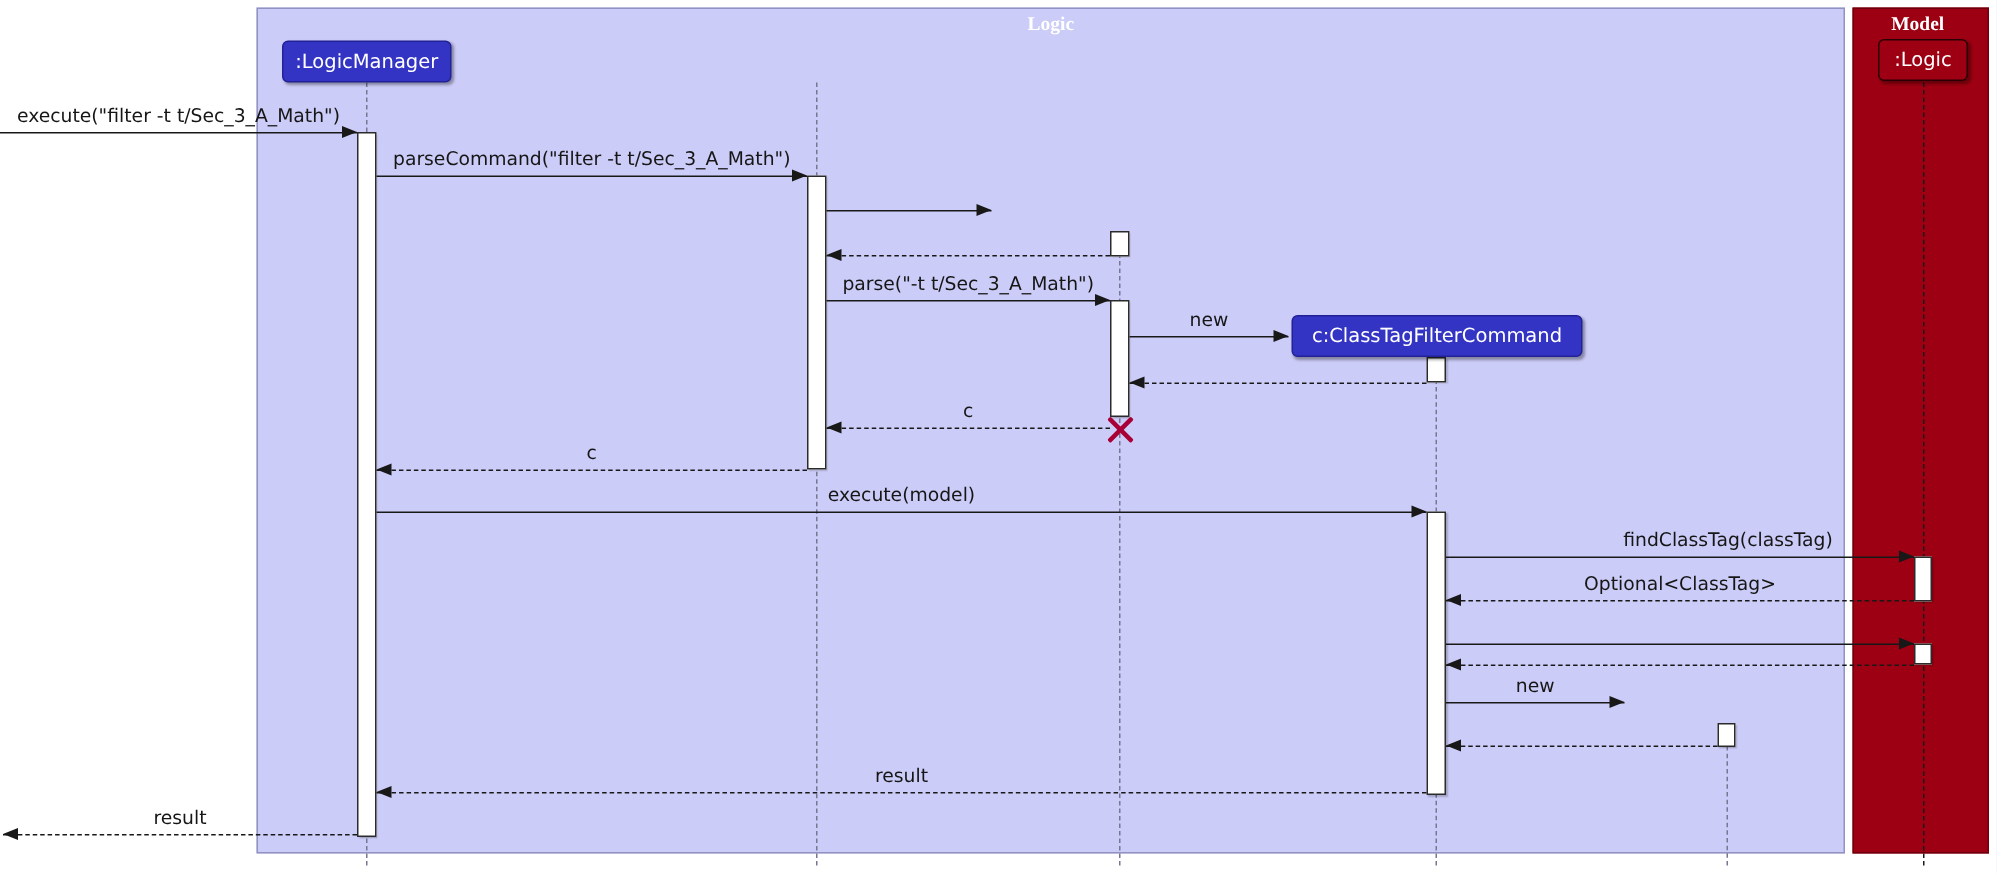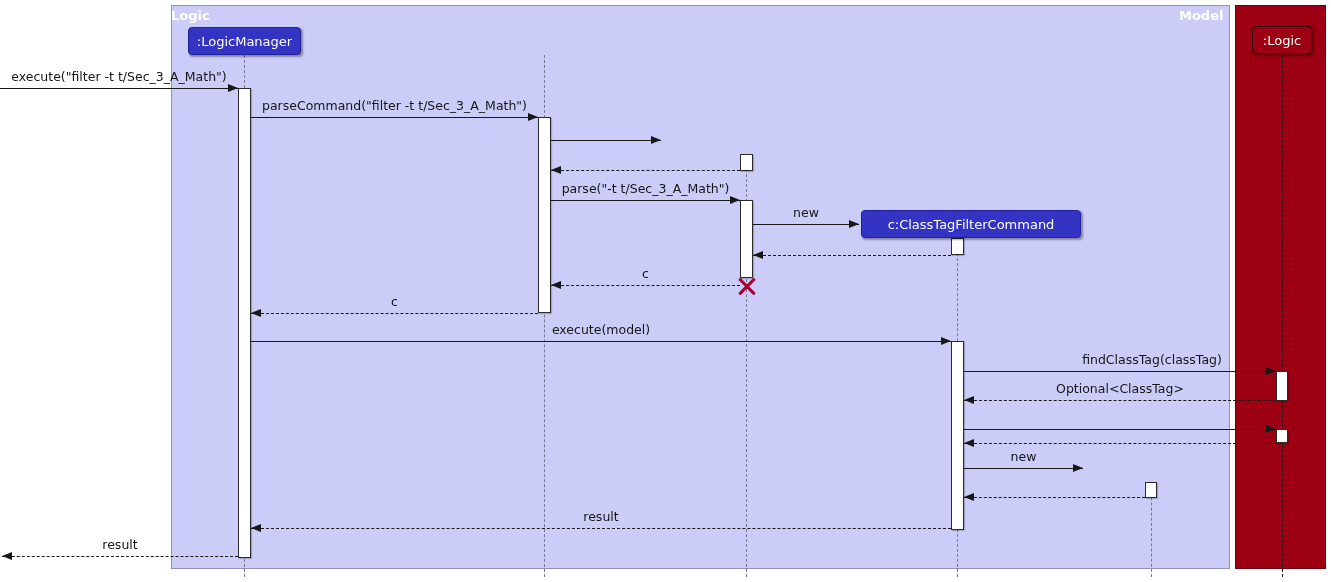--- a/index.html
+++ b/index.html
@@ -2,22 +2,23 @@
 <html><head>
 <meta charset="utf-8">
 <style>
   html,body{margin:0;padding:0;background:#ffffff;}
   .canvas{
     position:relative;width:1331px;height:582px;overflow:hidden;background:#ffffff;
     font-family:"DejaVu Sans","Liberation Sans",sans-serif;
   }
   .frame{position:absolute;box-sizing:border-box;}
   .frame-title{
-    position:absolute;font-weight:bold;font-size:13px;
+    position:absolute;text-align:center;font-weight:bold;font-size:13px;
     pointer-events:none;
+    font-family:Liberation Serif, serif;
   }
   .lifeline{position:absolute;width:0;}
   .activation{
     position:absolute;background:#ffffff;border:1px solid #2b2b2b;box-sizing:border-box;
     box-shadow:1px 1px 1px rgba(0,0,0,0.2);
   }
   .participant{
     position:absolute;display:flex;align-items:center;justify-content:center;
     font-size:13px;border-radius:4px;box-sizing:border-box;
     box-shadow:1.5px 1.5px 2px rgba(0,0,0,0.35);white-space:nowrap;
@@ -35,21 +36,21 @@
   .destroy-x span:first-child{transform:rotate(45deg);}
   .destroy-x span:last-child{transform:rotate(-45deg);}
 </style>
 </head>
 <body>
 
 <div class="canvas" id="canvas">
     <div class="frame" style="left: 171px; top: 5px; width: 1059px; height: 564px; background: rgb(204, 204, 248); border: 1px solid rgb(146, 146, 194);"></div>
     <div class="frame-title" style="left: 171px; top: 8px; width: 1059px; color: rgb(255, 255, 255);">Logic</div>
     <div class="frame" style="left: 1235px; top: 5px; width: 91px; height: 564px; background: rgb(157, 0, 18); border: 1px solid rgb(110, 0, 13);"></div>
-    <div class="frame-title" style="left: 1179px; top: 8px; width: 91px; color: rgb(255, 255, 255);">Model</div>
+    <div class="frame-title" style="left: 1233px; top: 8px; width: 91px; color: rgb(255, 255, 255);">Model</div>
     <div class="lifeline" style="left: 244px; top: 55px; height: 522px; border-left: 1px dashed rgb(119, 119, 146);"></div>
     <div class="lifeline" style="left: 544px; top: 55px; height: 522px; border-left: 1px dashed rgb(119, 119, 146);"></div>
     <div class="lifeline" style="left: 746px; top: 154px; height: 423px; border-left: 1px dashed rgb(119, 119, 146);"></div>
     <div class="lifeline" style="left: 957px; top: 238px; height: 339px; border-left: 1px dashed rgb(119, 119, 146);"></div>
     <div class="lifeline" style="left: 1151px; top: 482px; height: 95px; border-left: 1px dashed rgb(119, 119, 146);"></div>
     <div class="lifeline" style="left: 1282px; top: 55px; height: 522px; border-left: 1px dashed rgb(26, 26, 26);"></div>
     <div class="activation" style="left: 238px; top: 88px; width: 13px; height: 470px; background: rgb(255, 255, 255);"></div>
     <div class="activation" style="left: 538px; top: 117px; width: 13px; height: 196px; background: rgb(255, 255, 255);"></div>
     <div class="activation" style="left: 740px; top: 154px; width: 13px; height: 17px; background: rgb(255, 255, 255);"></div>
     <div class="activation" style="left: 740px; top: 200px; width: 13px; height: 78px; background: rgb(255, 255, 255);"></div>
@@ -104,15 +105,15 @@
     <div class="msg-head" style="left: 251px; top: 524px; border-top: 4.5px solid transparent; border-bottom: 4.5px solid transparent; border-right: 10px solid rgb(24, 24, 24);"></div>
     <div class="msg-label" style="left: 601px; top: 510px;">result</div>
     <div class="msg-line" style="left: 2px; top: 556px; width: 236px; border-top: 1px dashed rgb(24, 24, 24);"></div>
     <div class="msg-head" style="left: 2px; top: 552px; border-top: 4.5px solid transparent; border-bottom: 4.5px solid transparent; border-right: 10px solid rgb(24, 24, 24);"></div>
     <div class="msg-label" style="left: 120px; top: 538px;">result</div>
     <div class="destroy-x" style="left: 736px; top: 275px;">
       <span></span>
       <span></span>
     </div>
     <div class="participant" style="left: 188px; top: 27px; width: 113px; height: 28px; background: rgb(51, 51, 196); border: 1.5px solid rgb(34, 34, 152); color: rgb(255, 255, 255);">:LogicManager</div>
-    <div class="participant" style="left: 861px; top: 210px; width: 220px; height: 28px; background: rgb(51, 51, 196); border: 1.5px solid rgb(34, 34, 152); color: rgb(255, 255, 255);">c:ClassTagFilterCommand</div>
+    <div class="participant" style="left: 861px; top: 210px; width: 194px; height: 28px; background: rgb(51, 51, 196); border: 1.5px solid rgb(34, 34, 152); color: rgb(255, 255, 255);">c:ClassTagFilterCommand</div>
     <div class="participant" style="left: 1252px; top: 26px; width: 60px; height: 28px; background: rgb(157, 0, 18); border: 1.5px solid rgb(42, 0, 4); color: rgb(255, 255, 255);">:Logic</div>
   </div>
 
 </body></html>

